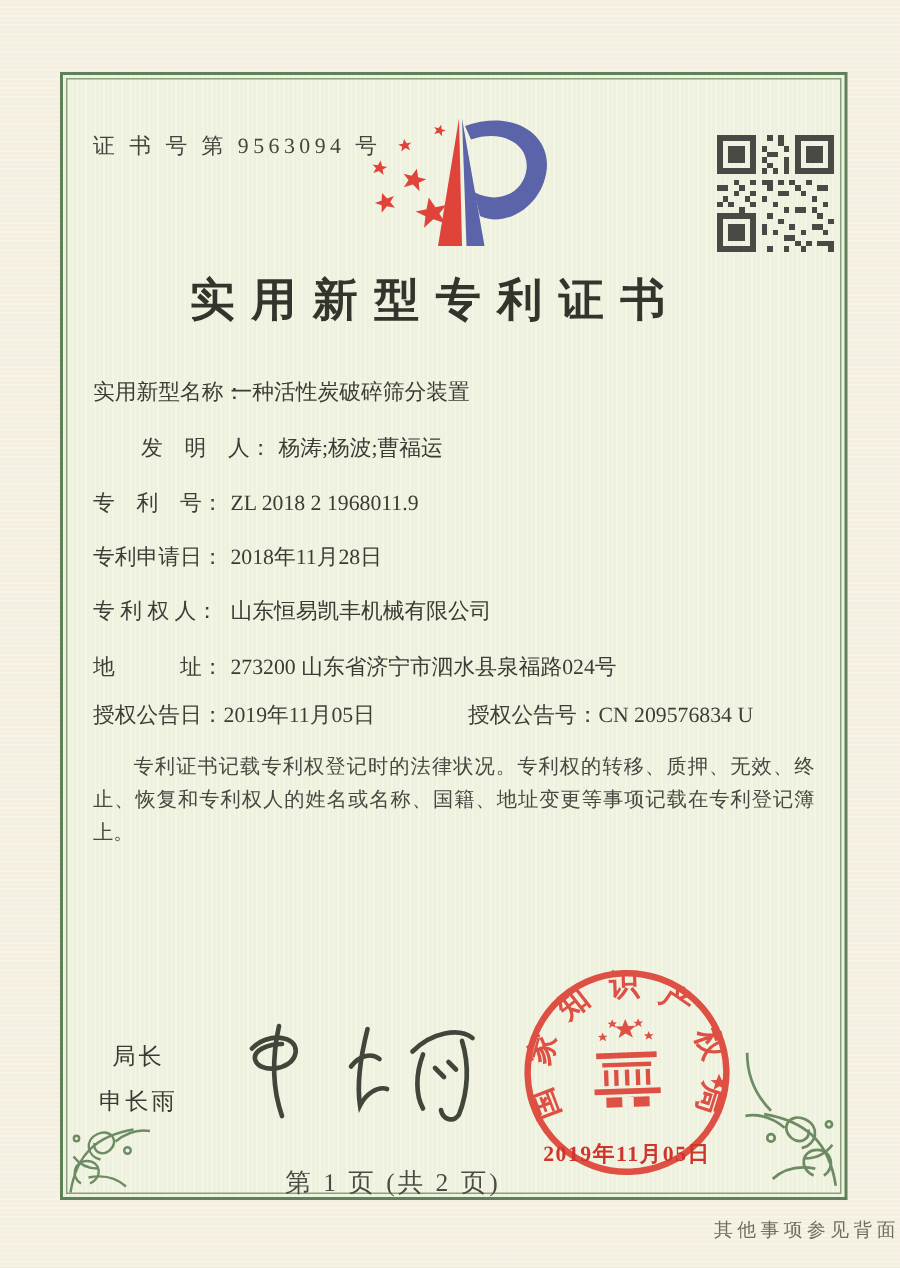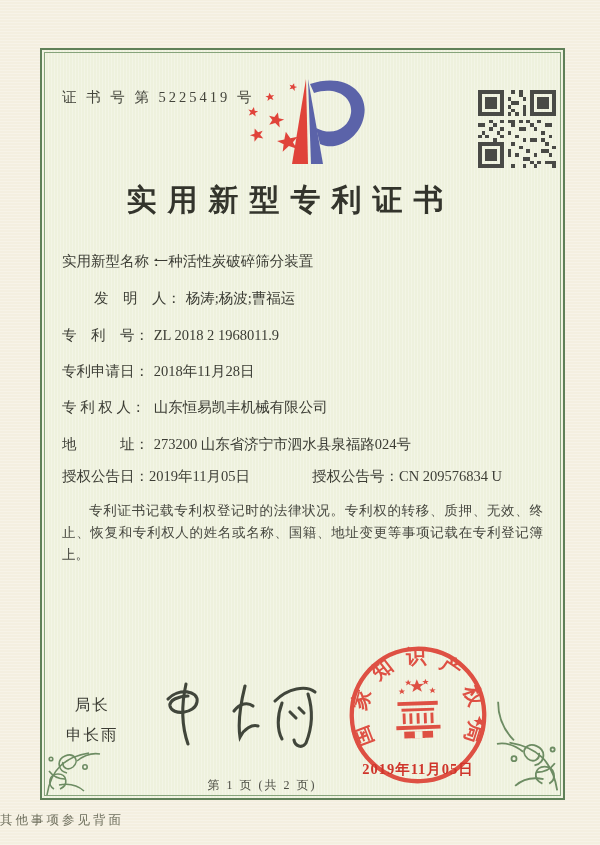--- a/index.html
+++ b/index.html
@@ -40,38 +40,38 @@
     font-size:13.5px; line-height:22px; text-align:justify; color:#474840;
   }
   .body-text p { text-indent:2em; }
   .director { position:absolute; left:66px; top:690px; font-size:15.5px; color:#3a3b33; line-height:30px; letter-spacing:2px;text-align:center; }
   .signature { position:absolute; left:148px; top:672px; width:172px; height:92px; }
   .seal { position:absolute; left:346px; top:643px; width:144px; height:144px; transform:rotate(-2deg); opacity:.93; }
   .seal-date {
     position:absolute; left:345px; top:760px; width:146px; text-align:center;
     font-size:14.5px; color:#cf352b; letter-spacing:1px; font-weight:bold;
   }
-  .page-info { position:absolute; left:40px; top:777px; width:444px; text-align:center; font-size:12px; color:#4a4b42; letter-spacing:2px; }
-  .footer-note { position:absolute; left:0; top:812px; width:600px; text-align:left; font-size:12.5px; color:#6e6f5d; letter-spacing:3px; }
+  .page-info { position:absolute; left:40px; top:777px; width:444px; text-align:center; font-size:17px; color:#4a4b42; letter-spacing:2px; }
+  .footer-note { position:absolute; left:0; top:812px; width:600px; text-align:right; font-size:12.5px; color:#6e6f5d; letter-spacing:3px; }
   .corner { position:absolute; width:88px; height:88px; }
   .corner.bl { left:41px; top:711px; }
   .corner.br { left:464px; top:691px; width:100px; height:108px; transform:scaleX(-1); }
 </style>
 </head>
 <body>
 
 <div class="page">
 
   <div class="frame">
     <div class="frame-inner"></div>
   </div>
 
   <div class="cert-no">
     <span>证 书 号 第</span>
-    <span>5225419</span>
+    <span>9563094</span>
     <span>号</span>
   </div>
 
   <svg class="logo" viewBox="0 0 132 96">
     <defs>
       <path id="star" d="M0,-10 L2.9,-3.1 10,-3.1 4.5,1.2 6.9,8.1 0,4 -6.9,8.1 -4.5,1.2 -10,-3.1 -2.9,-3.1 Z"></path>
     </defs>
     <polygon points="63,3 65,88 49,88" fill="#e0433a"></polygon>
     <polygon points="65,3 80,88 68,88" fill="#5b63a9"></polygon>
     <path d="M67,8 C102,-4 126,16 121,40 C117,62 94,76 77,68 L73,52 C90,61 106,52 108,37 C110,20 92,10 71,17 Z" fill="#5b63a9"></path>

